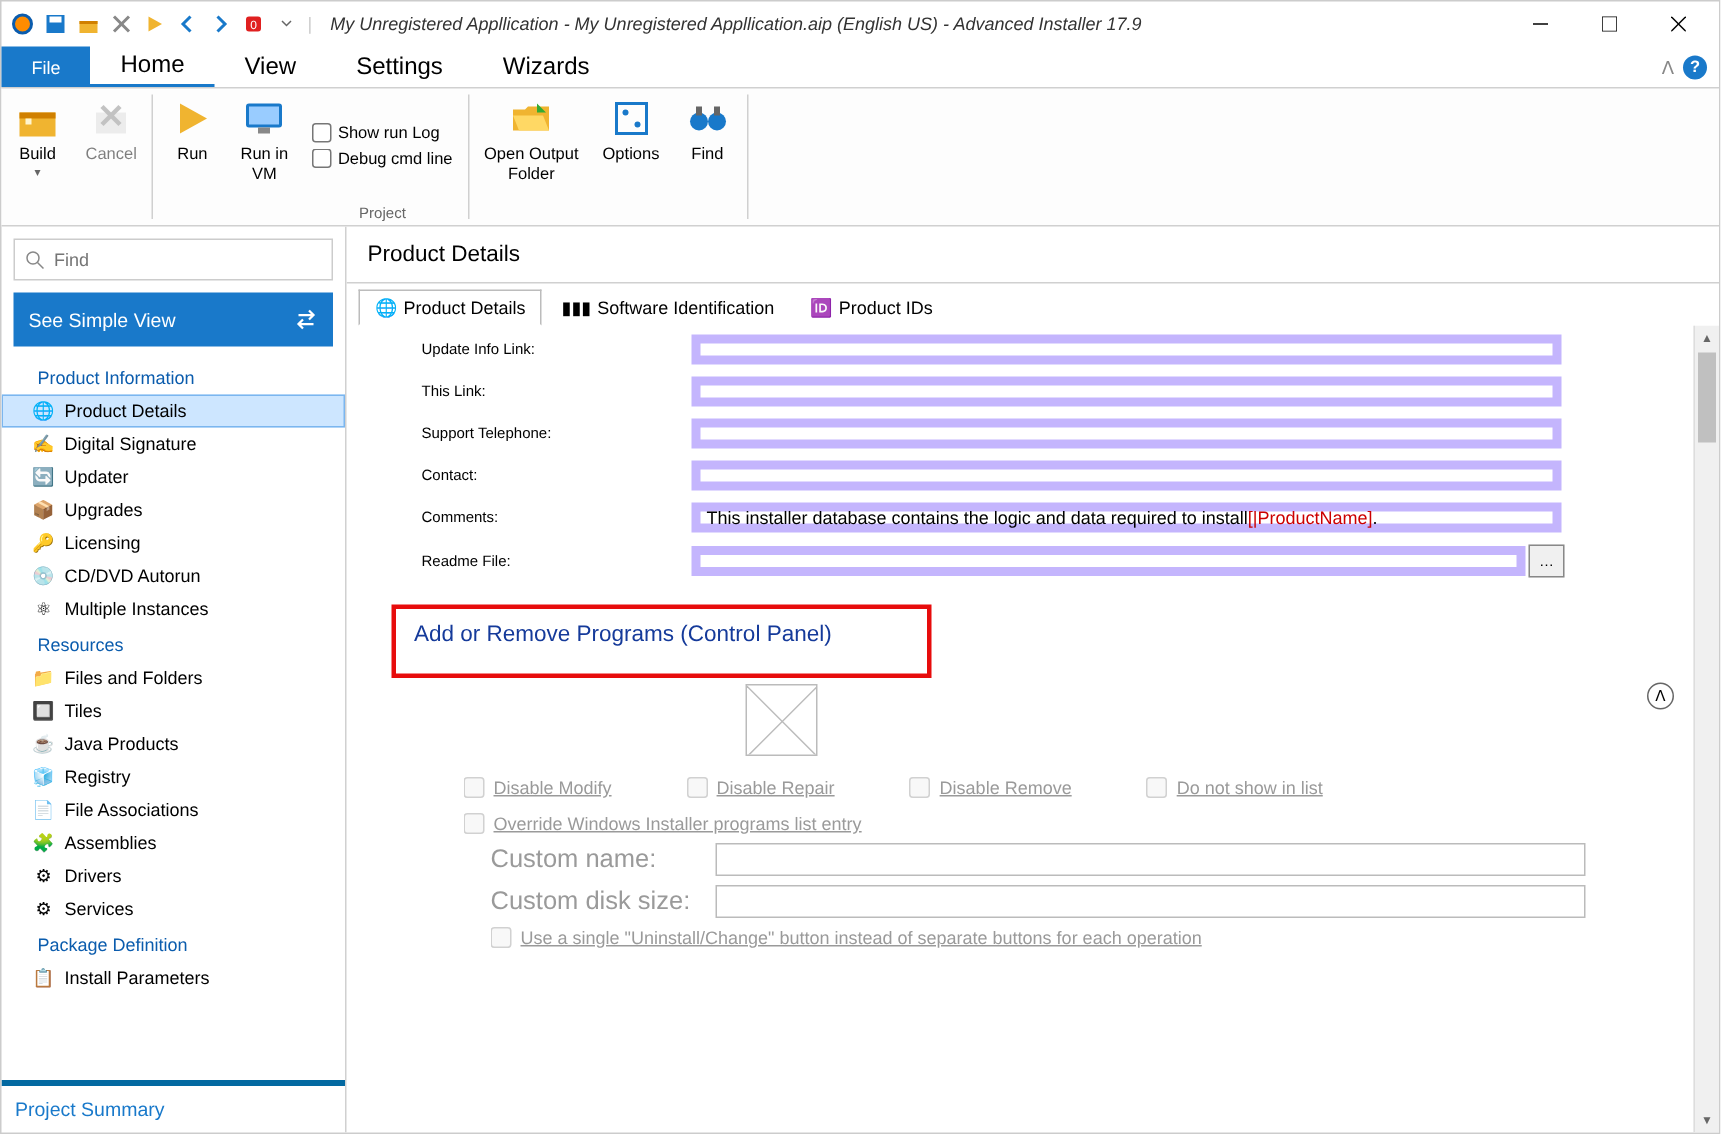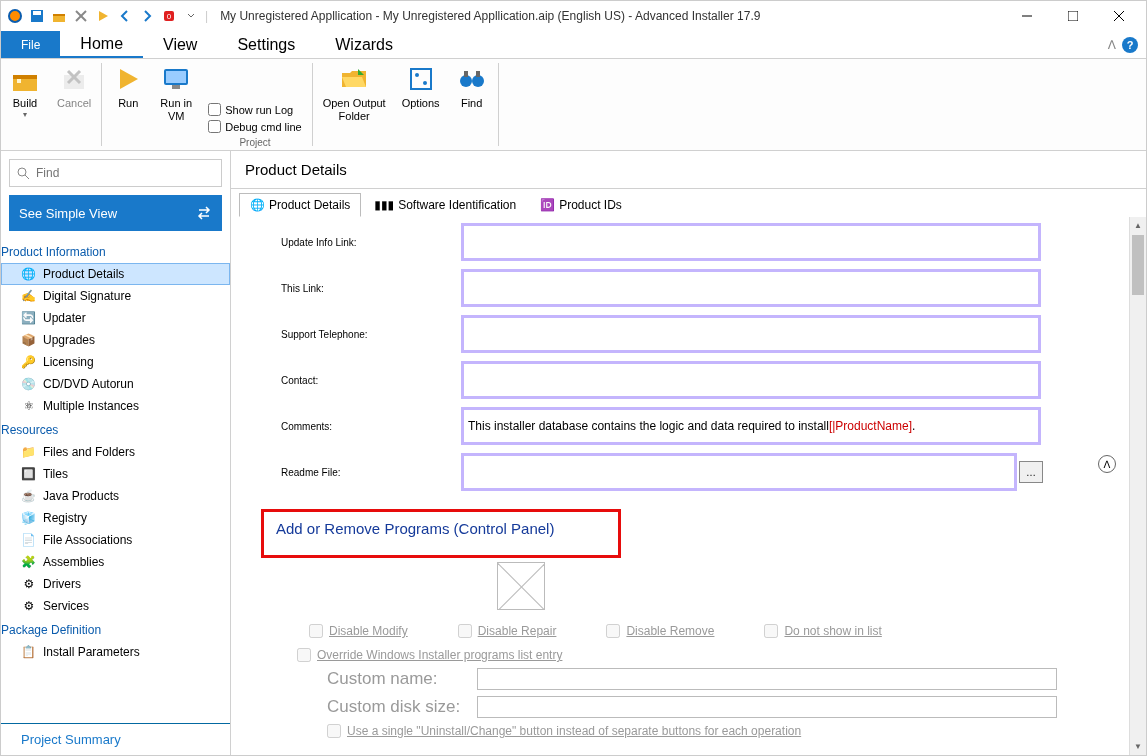--- a/index.html
+++ b/index.html
@@ -4,70 +4,70 @@
 <style>
 * { margin: 0; padding: 0; box-sizing: border-box; font-family: "Segoe UI", Tahoma, sans-serif; }
 body { background: #fff; font-size: 12px; color: #000; overflow: hidden; }
 
 .window { width: 1147px; height: 756px; display: flex; flex-direction: column; border: 1px solid #ccc; }
 
 
 .titlebar { height: 30px; display: flex; align-items: center; padding: 0 4px; }
 .qat { display: flex; align-items: center; gap: 2px; }
 .qat-btn { width: 20px; height: 20px; display: flex; align-items: center; justify-content: center; cursor: pointer; }
-.title-text { flex: 1; margin-left: 8px; font-size: 12px; color: #333; }
+.title-text { flex: 1; margin-left: 8px; font-size: 12px; color: #333; font-style: italic; }
 .win-controls { display: flex; gap: 0; }
 .win-btn { width: 46px; height: 30px; display: flex; align-items: center; justify-content: center; cursor: pointer; }
 
 
 .tabbar { height: 28px; display: flex; align-items: stretch; border-bottom: 1px solid #d0d0d0; position: relative; }
 .file-tab { background: #1979ca; color: #fff; padding: 0 20px; display: flex; align-items: center; font-size: 12px; cursor: pointer; }
 .menu-tab { padding: 0 20px; display: flex; align-items: center; font-size: 16px; cursor: pointer; }
 .menu-tab.active { border-bottom: 2px solid #1979ca; }
 .help-icon { position: absolute; right: 8px; top: 50%; transform: translateY(-50%); width: 16px; height: 16px; border-radius: 50%; background: #1979ca; color: #fff; display: flex; align-items: center; justify-content: center; font-size: 11px; font-weight: bold; cursor: pointer; }
 .collapse-icon { position: absolute; right: 30px; top: 50%; transform: translateY(-50%); cursor: pointer; color: #888; }
 
 
 .ribbon { height: 92px; display: flex; border-bottom: 1px solid #d0d0d0; background: #fdfdfd; }
 .ribbon-btn { display: flex; flex-direction: column; align-items: center; justify-content: flex-start; padding: 4px 8px; cursor: pointer; min-width: 44px; }
 .ribbon-icon { width: 32px; height: 32px; display: flex; align-items: center; justify-content: center; margin-bottom: 2px; }
 .ribbon-label { font-size: 11px; text-align: center; line-height: 1.2; }
 .ribbon-sep { width: 1px; background: #d0d0d0; margin: 4px 2px; }
 .ribbon-group { display: flex; flex-direction: column; position: relative; }
-.ribbon-group-body { display: flex; flex: 1; align-items: flex-end; }
+.ribbon-group-body { display: flex; flex: 1; }
 .ribbon-group-label { font-size: 10px; text-align: center; color: #666; padding: 2px 0; }
 .ribbon-chk { display: flex; align-items: center; gap: 4px; padding: 2px 8px; font-size: 11px; cursor: pointer; }
 .ribbon-chk-col { display: flex; flex-direction: column; justify-content: center; }
 
 
 .body { flex: 1; display: flex; overflow: hidden; }
 
 
 .leftnav { width: 230px; display: flex; flex-direction: column; border-right: 1px solid #d0d0d0; position: relative; }
 .find-box { margin: 8px; height: 28px; border: 1px solid #ccc; display: flex; align-items: center; padding: 0 6px; gap: 6px; }
 .find-box input { border: none; outline: none; flex: 1; font-size: 12px; color: #888; }
 .simple-view { background: #1979ca; color: #fff; margin: 0 8px 8px 8px; height: 36px; display: flex; align-items: center; padding: 0 10px; font-size: 13px; cursor: pointer; justify-content: space-between; }
 .nav-scroll { overflow-y: auto; flex: 1; }
-.nav-section { color: #0b5cad; font-size: 12px; padding: 6px 10px 4px 0; }
+.nav-section { color: #0b5cad; font-size: 12px; padding: 6px 10px 4px 24px; }
 .nav-item { display: flex; align-items: center; gap: 6px; padding: 3px 10px 3px 20px; font-size: 12px; cursor: pointer; }
 .nav-item.selected { background: #cde6ff; border: 1px solid #7bb6ef; padding: 2px 9px 2px 19px; }
 .nav-icon { width: 16px; height: 16px; display: flex; align-items: center; justify-content: center; }
-.nav-footer { border-top: 1px solid #0369a1; padding: 8px 20px; color: #1979ca; font-size: 13px; cursor: pointer; }
+.nav-footer { border-top: 4px solid #0369a1; padding: 8px 9px; color: #1979ca; font-size: 13px; cursor: pointer; }
 
 
 .main { flex: 1; display: flex; flex-direction: column; overflow: hidden; }
 .main-header { font-size: 15px; padding: 10px 14px; border-bottom: 1px solid #d0d0d0; }
 .main-tabs { display: flex; align-items: flex-end; padding: 4px 8px 0 8px; gap: 2px; }
 .main-tab { display: flex; align-items: center; gap: 4px; padding: 4px 10px; font-size: 12px; border: 1px solid transparent; cursor: pointer; }
 .main-tab.active { border: 1px solid #bcbcbc; border-bottom-color: #fff; background: #fff; }
 .main-body { flex: 1; overflow: hidden; position: relative; padding: 6px 24px 6px 10px; }
 .form-area { padding-left: 40px; }
 .form-row { display: flex; align-items: center; margin-bottom: 8px; }
 .form-label { width: 180px; font-size: 10px; }
-.form-input { flex: 1; max-width: 580px; height: 38px; border: 3px solid #c4b5fd; padding: 0 4px; font-size: 12px; }
+.form-input { flex: 1; max-width: 580px; height: 20px; border: 6px solid #c4b5fd; padding: 0 4px; font-size: 12px; }
 .browse-btn { width: 24px; height: 22px; border: 1px solid #888; margin-left: 2px; background: #f0f0f0; cursor: pointer; display: flex; align-items: center; justify-content: center; font-size: 10px; }
 .prop-ref { color: #c00; }
 
 .section-hl { border: 3px solid #e70c0c; padding: 8px 12px; margin: 10px 0; display: inline-block; min-width: 360px; }
 .section-title { color: #153a9a; font-size: 15px; margin-bottom: 10px; }
 .chk-row { display: flex; align-items: center; gap: 6px; font-size: 12px; margin: 4px 0; }
 .chk-row input[type=checkbox] { width: 14px; height: 14px; }
 .grey-label { color: #9a9a9a; text-decoration: underline; }
 .grey-chk { accent-color: #ccc; }
 
@@ -433,21 +433,21 @@
               </label>
             <label class="chk-row grey-label">
                 <input type="checkbox" class="grey-chk" disabled="" style="">
                 <span>Disable Remove</span>
               </label>
             <label class="chk-row grey-label">
                 <input type="checkbox" class="grey-chk" disabled="" style="">
                 <span>Do not show in list</span>
               </label>
           </div>
-          <label class="chk-row grey-label" style="margin-left:0">
+          <label class="chk-row grey-label" style="margin-left:12px">
               <input type="checkbox" class="grey-chk" disabled="" style="">
               <span>Override Windows Installer programs list entry</span>
             </label>
 
           <div class="sub-form-row">
               <div class="sub-form-label">Custom name:</div>
               <div class="sub-input"></div>
             </div>
           <div class="sub-form-row">
               <div class="sub-form-label">Custom disk size:</div>

